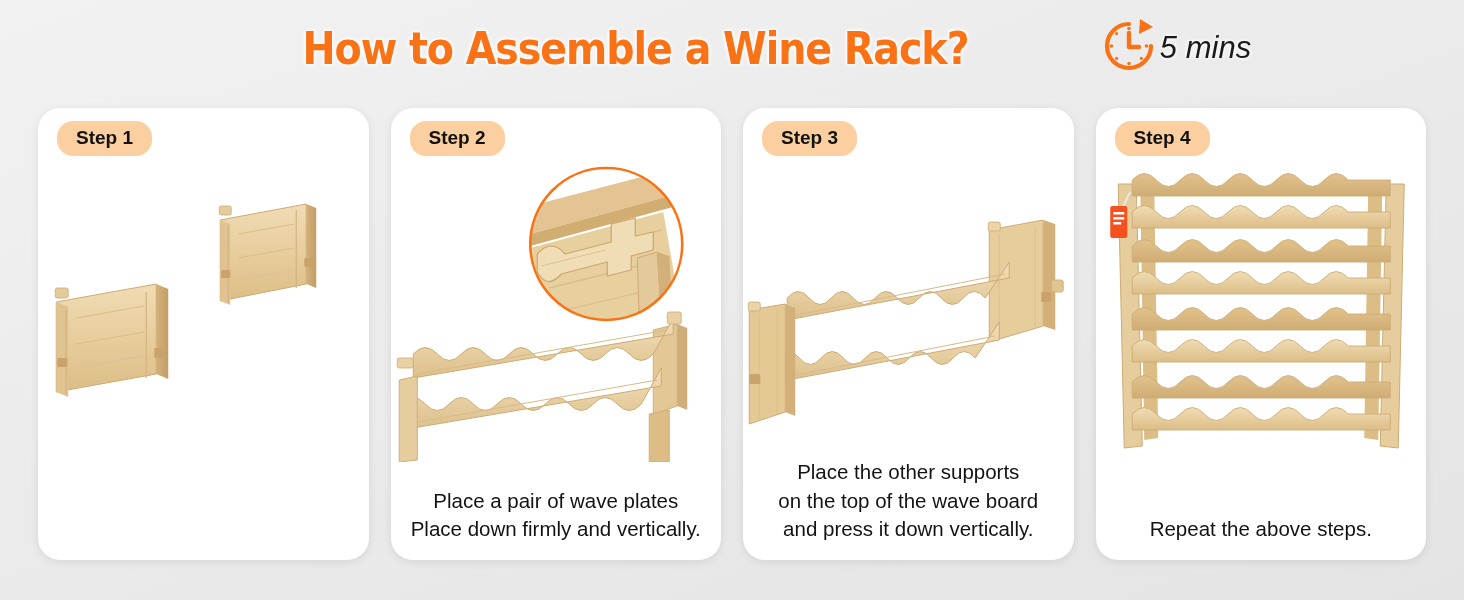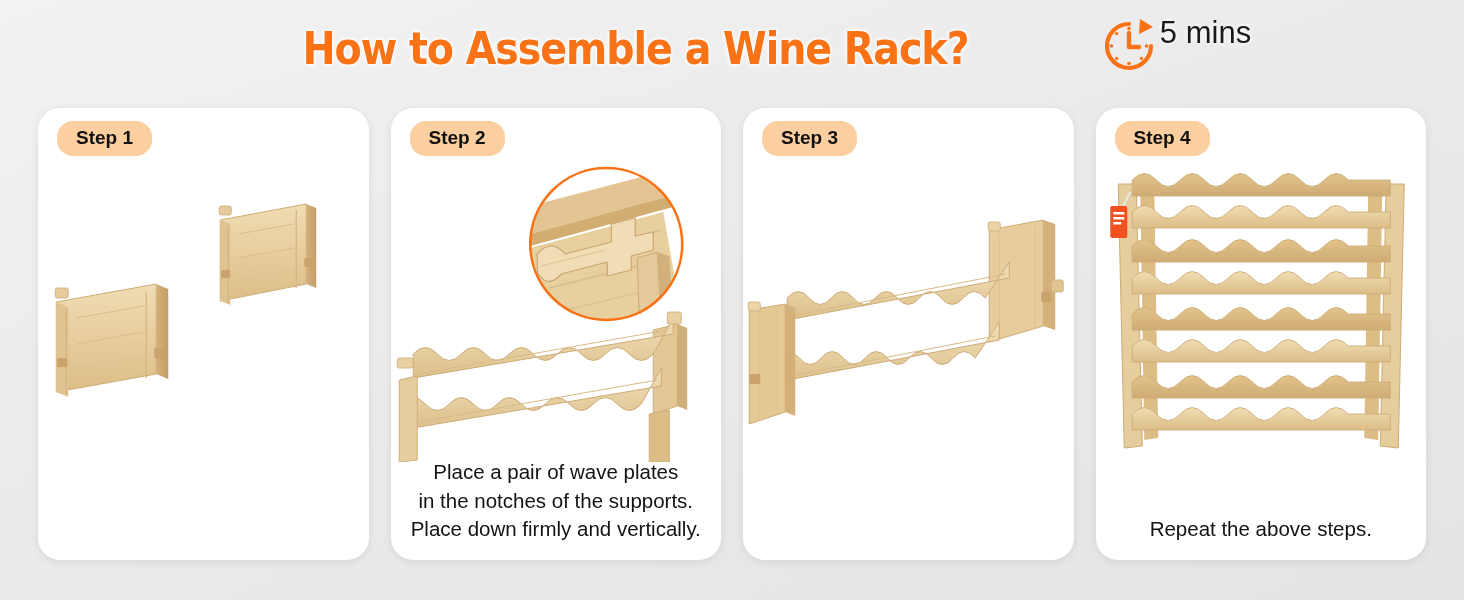--- a/index.html
+++ b/index.html
@@ -13,21 +13,21 @@
     position:absolute; top:0; left:0; width:1464px; height:96px;
     display:flex; align-items:center; justify-content:center; gap:26px;padding-left:44px;
   }
   #title {
     font-family:"DejaVu Sans", sans-serif;
     font-size:45px; font-weight:bold; color:#f97316;
     letter-spacing:-1.2px; transform:scaleX(0.88); transform-origin:center;
     white-space:nowrap;
     text-shadow:0 0 5px #fff,0 0 5px #fff,0 0 3px #fff;
   }
-  #timer { display:flex; align-items:flex-start; margin-left:58px; }
+  #timer { display:flex; align-items:center; margin-left:58px;font-style:italic; }
   #timer-text {
     font-size:31px; color:#1a1a1a; white-space:nowrap;
     text-shadow:0 0 4px #fff,0 0 4px #fff;
   }
   #cards {
     position:absolute; top:108px; left:38px;
     width:1388px; height:452px;
     display:flex; gap:22px;text-decoration:underline;
   }
   .card {
@@ -177,21 +177,20 @@
 
             <polygon points="246,96 266,90 270,158 248,158" fill="#e4c99a" stroke="#cdab76" stroke-width="1"></polygon>
             <polygon points="266,90 278,94 282,158 270,158" fill="#d3b07a"></polygon>
           </g>
           <circle cx="215" cy="82" r="76" fill="none" stroke="#f97316" stroke-width="2.6"></circle>
         </g>
       </svg>
     </div>
     <div class="caption">
       <div>Place a pair of wave plates</div>
-      <div>in the notches of the supports.</div>
       <div>Place down firmly and vertically.</div>
     </div>
   </div>
 
   <div class="card">
     <div class="badge">Step 3</div>
     <div class="art">
       <svg viewBox="0 0 330 300" preserveAspectRatio="xMidYMid meet">
         <defs>
           <linearGradient id="bam3" x1="0" y1="0" x2="0" y2="1">
@@ -219,20 +218,25 @@
           <polygon points="6,148 42,142 42,250 6,262" fill="#e4c995" stroke="#cdab76" stroke-width="1"></polygon>
           <polygon points="42,142 52,146 52,254 42,250" fill="#d3b07a"></polygon>
           <line x1="16" y1="152" x2="16" y2="258" stroke="#dcc294" stroke-width="1.2"></line>
           <line x1="34" y1="146" x2="34" y2="252" stroke="#dcc294" stroke-width="1.2"></line>
           <rect x="5" y="140" width="12" height="9" rx="2" fill="#ecd4a7" stroke="#cdab76" stroke-width=".8"></rect>
           <rect x="6" y="212" width="11" height="10" rx="1.5" fill="#c9a26c"></rect>
         </g>
         <rect x="308" y="118" width="12" height="12" rx="2" fill="#e2c490" stroke="#cdab76" stroke-width=".8"></rect>
       </svg>
     </div>
+    <div class="caption">
+      <div>Place the other supports</div>
+      <div>on the top of the wave board</div>
+      <div>and press it down vertically.</div>
+    </div>
   </div>
 
   <div class="card">
     <div class="badge">Step 4</div>
     <div class="art">
       <svg viewBox="0 0 330 300" preserveAspectRatio="xMidYMid meet">
         <defs>
           <linearGradient id="bam4" x1="0" y1="0" x2="0" y2="1">
             <stop offset="0" stop-color="#f0ddb5"></stop>
               <stop offset="1" stop-color="#dcbd86"></stop>

